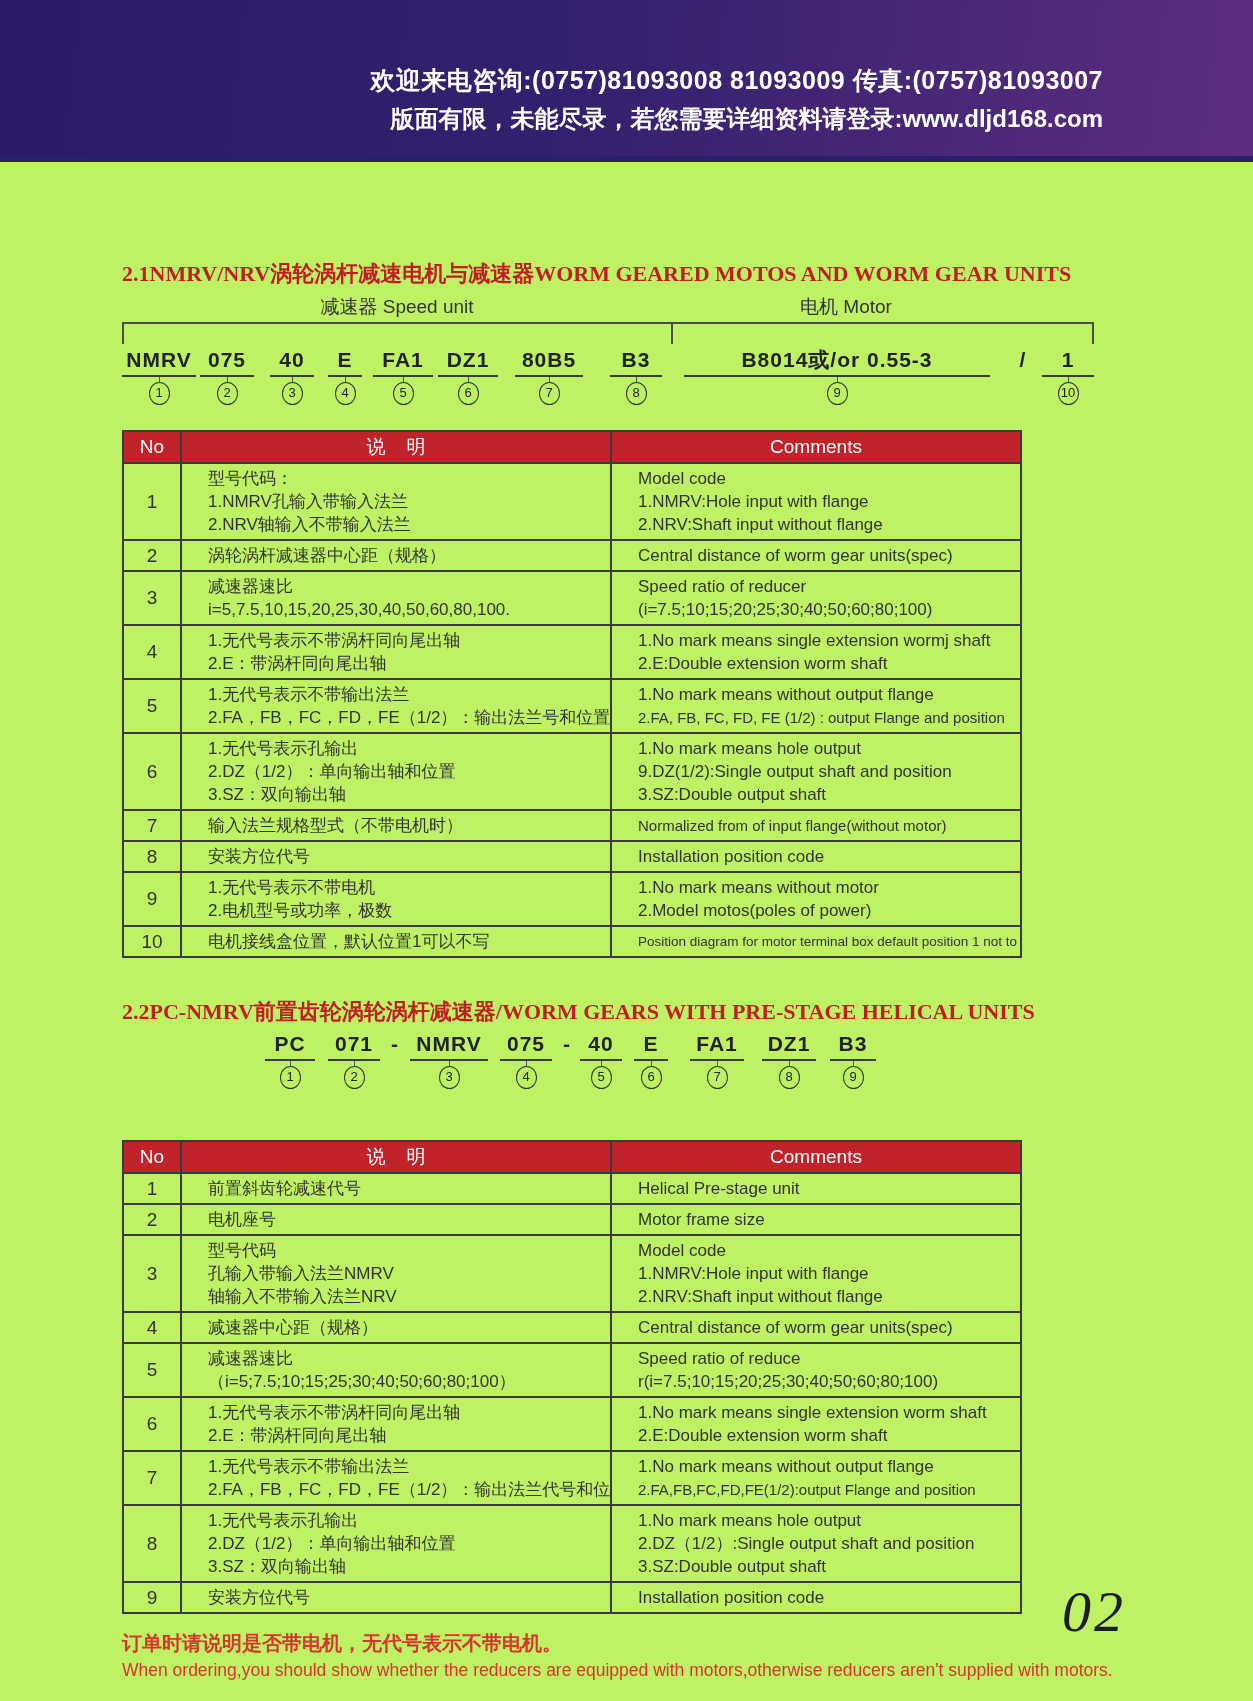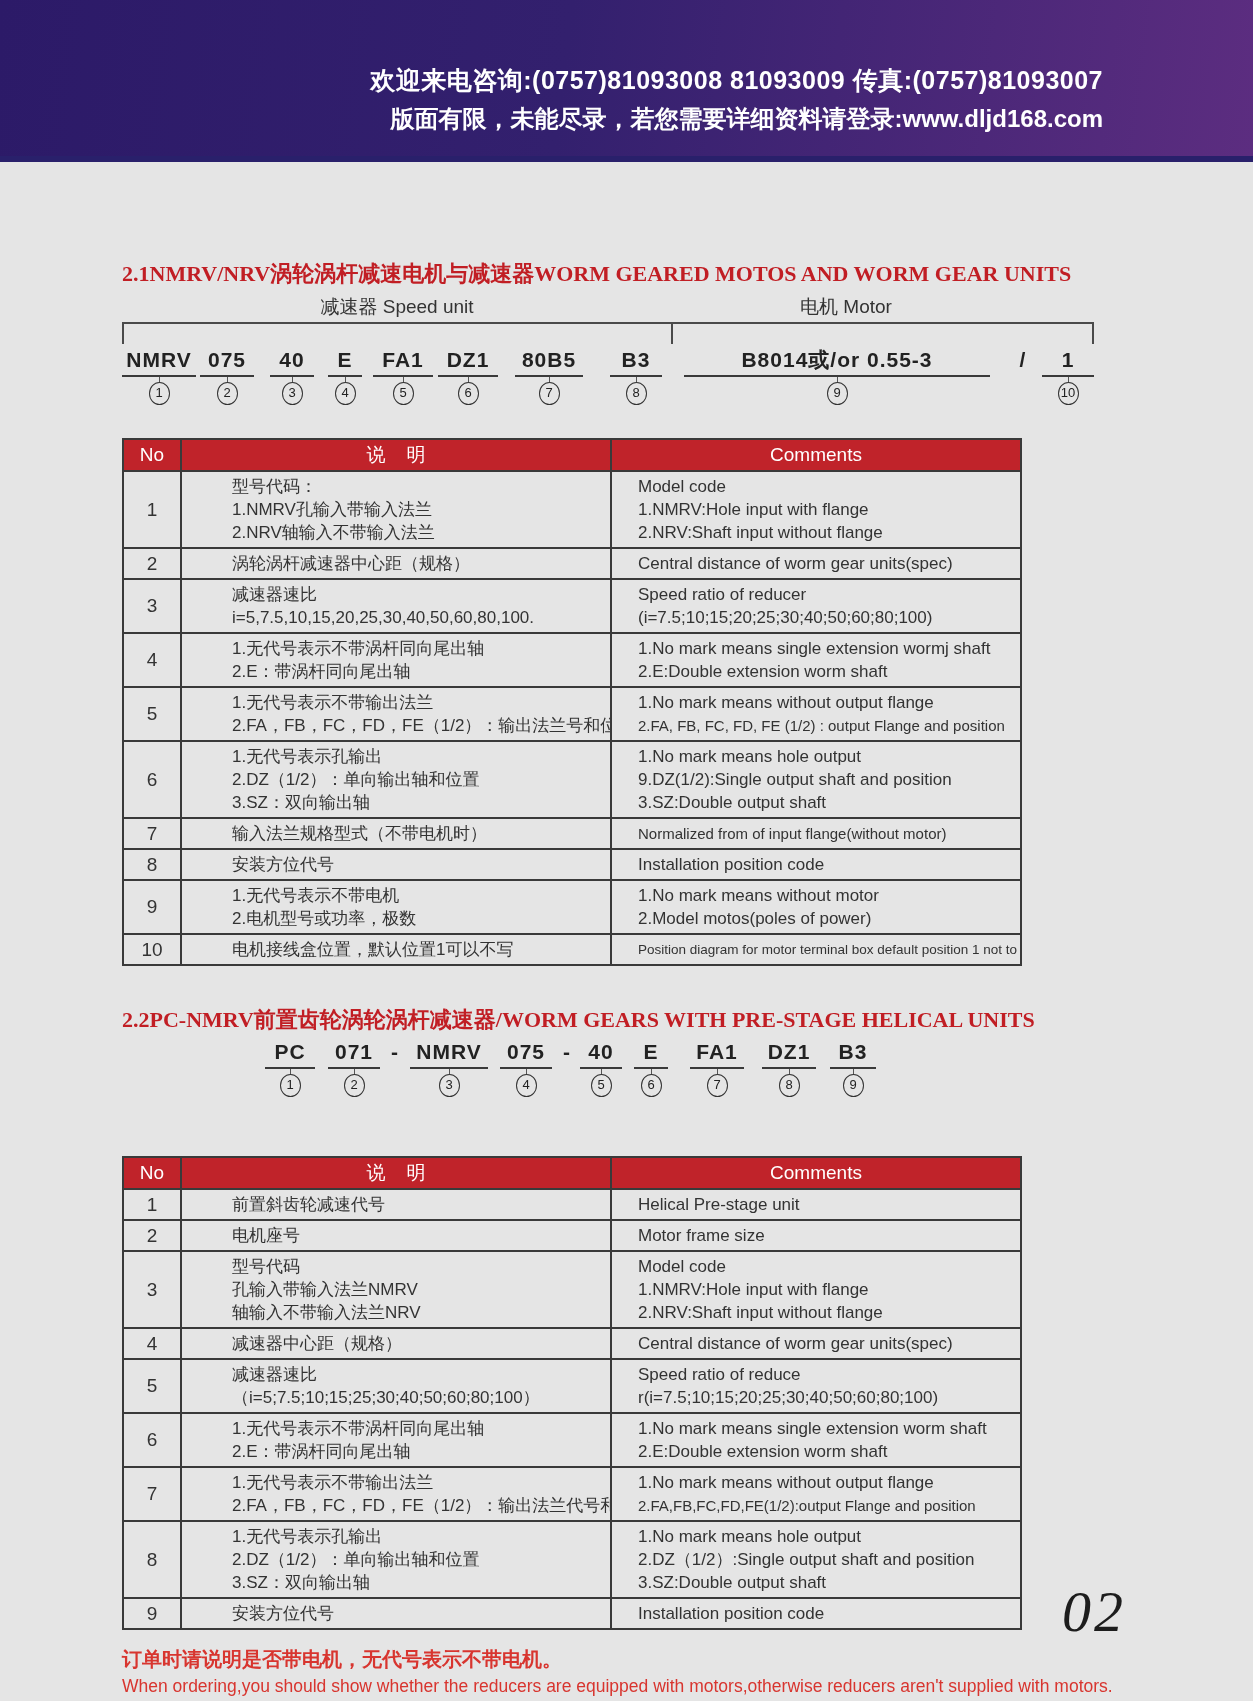--- a/index.html
+++ b/index.html
@@ -1,16 +1,16 @@
 <!DOCTYPE html>
 <html><head>
 <meta charset="utf-8">
 <style>
   html,body{margin:0;padding:0;}
-  .page{position:relative;width:1253px;height:1701px;background:#e5e5e5;overflow:hidden;
+  .page{position:relative;width:1253px;height:1701px;background:#bef264;overflow:hidden;
         font-family:"Liberation Sans",sans-serif;}
   
   .topbar{position:absolute;left:0;top:0;width:100%;height:162px;box-sizing:border-box;
           background:linear-gradient(97deg,#2c1a68 0%,#33206e 45%,#5c2d80 100%);
           border-bottom:6px solid #29206b;color:#fff;text-align:right;
           padding:64px 150px 0 0;}
   .topbar .l1{font-size:25px;font-weight:700;letter-spacing:.5px;}
   .topbar .l2{font-size:24px;font-weight:700;margin-top:6px;}
   
   .content{position:absolute;left:122px;top:230px;width:1000px;}
@@ -29,26 +29,26 @@
   .diag2{position:relative;height:96px;margin-top:4px;}
   .diag2 .codes-host{top:0;}
   .code-item{position:absolute;text-align:center;}
   .code-line{font-size:21px;font-weight:700;color:#222;letter-spacing:1px;white-space:nowrap;
              border-bottom:2px solid #3a3a3a;padding-bottom:3px;line-height:24px;}
   .code-line.plain{border-bottom:none;}
   .tick{width:1px;height:5px;background:#555;margin:0 auto;}
   .num-circle{box-sizing:border-box;width:21px;height:23px;border:1.5px solid #333;border-radius:50%;
               margin:0 auto;font-size:13px;line-height:20px;color:#222;}
   
-  table.spec{border-collapse:collapse;table-layout:fixed;width:898px;margin-top:20px;}
+  table.spec{border-collapse:collapse;table-layout:fixed;width:898px;margin-top:12px;}
   table.spec th,table.spec td{border:2px solid #3a3a3a;overflow:hidden;}
   table.spec thead th{background:#c0232a;color:#fff;font-weight:400;font-size:19px;height:30px;padding:0;}
   th.hdesc{white-space:pre;}
   td.no{text-align:center;font-size:19px;color:#333;}
-  td.desc{padding:3px 6px 3px 50px;}
+  td.desc{padding:3px 6px 3px 26px;}
   td.comments{padding:3px 6px 3px 26px;}
   .line{font-size:17px;color:#333;line-height:23px;white-space:nowrap;}
   .line.sm{font-size:15px;}
   .line.xs{font-size:13.5px;}
   
   .foot{margin-top:16px;}
   .f-cn{color:#d8352f;font-size:20px;font-weight:700;line-height:26px;}
   .f-en{color:#d8352f;font-size:17.5px;line-height:24px;margin-top:2px;white-space:nowrap;}
   .page-num{position:absolute;left:1062px;top:1578px;font-family:"Liberation Serif",serif;
             font-style:italic;font-size:58px;color:#1d1d1d;letter-spacing:3px;}

